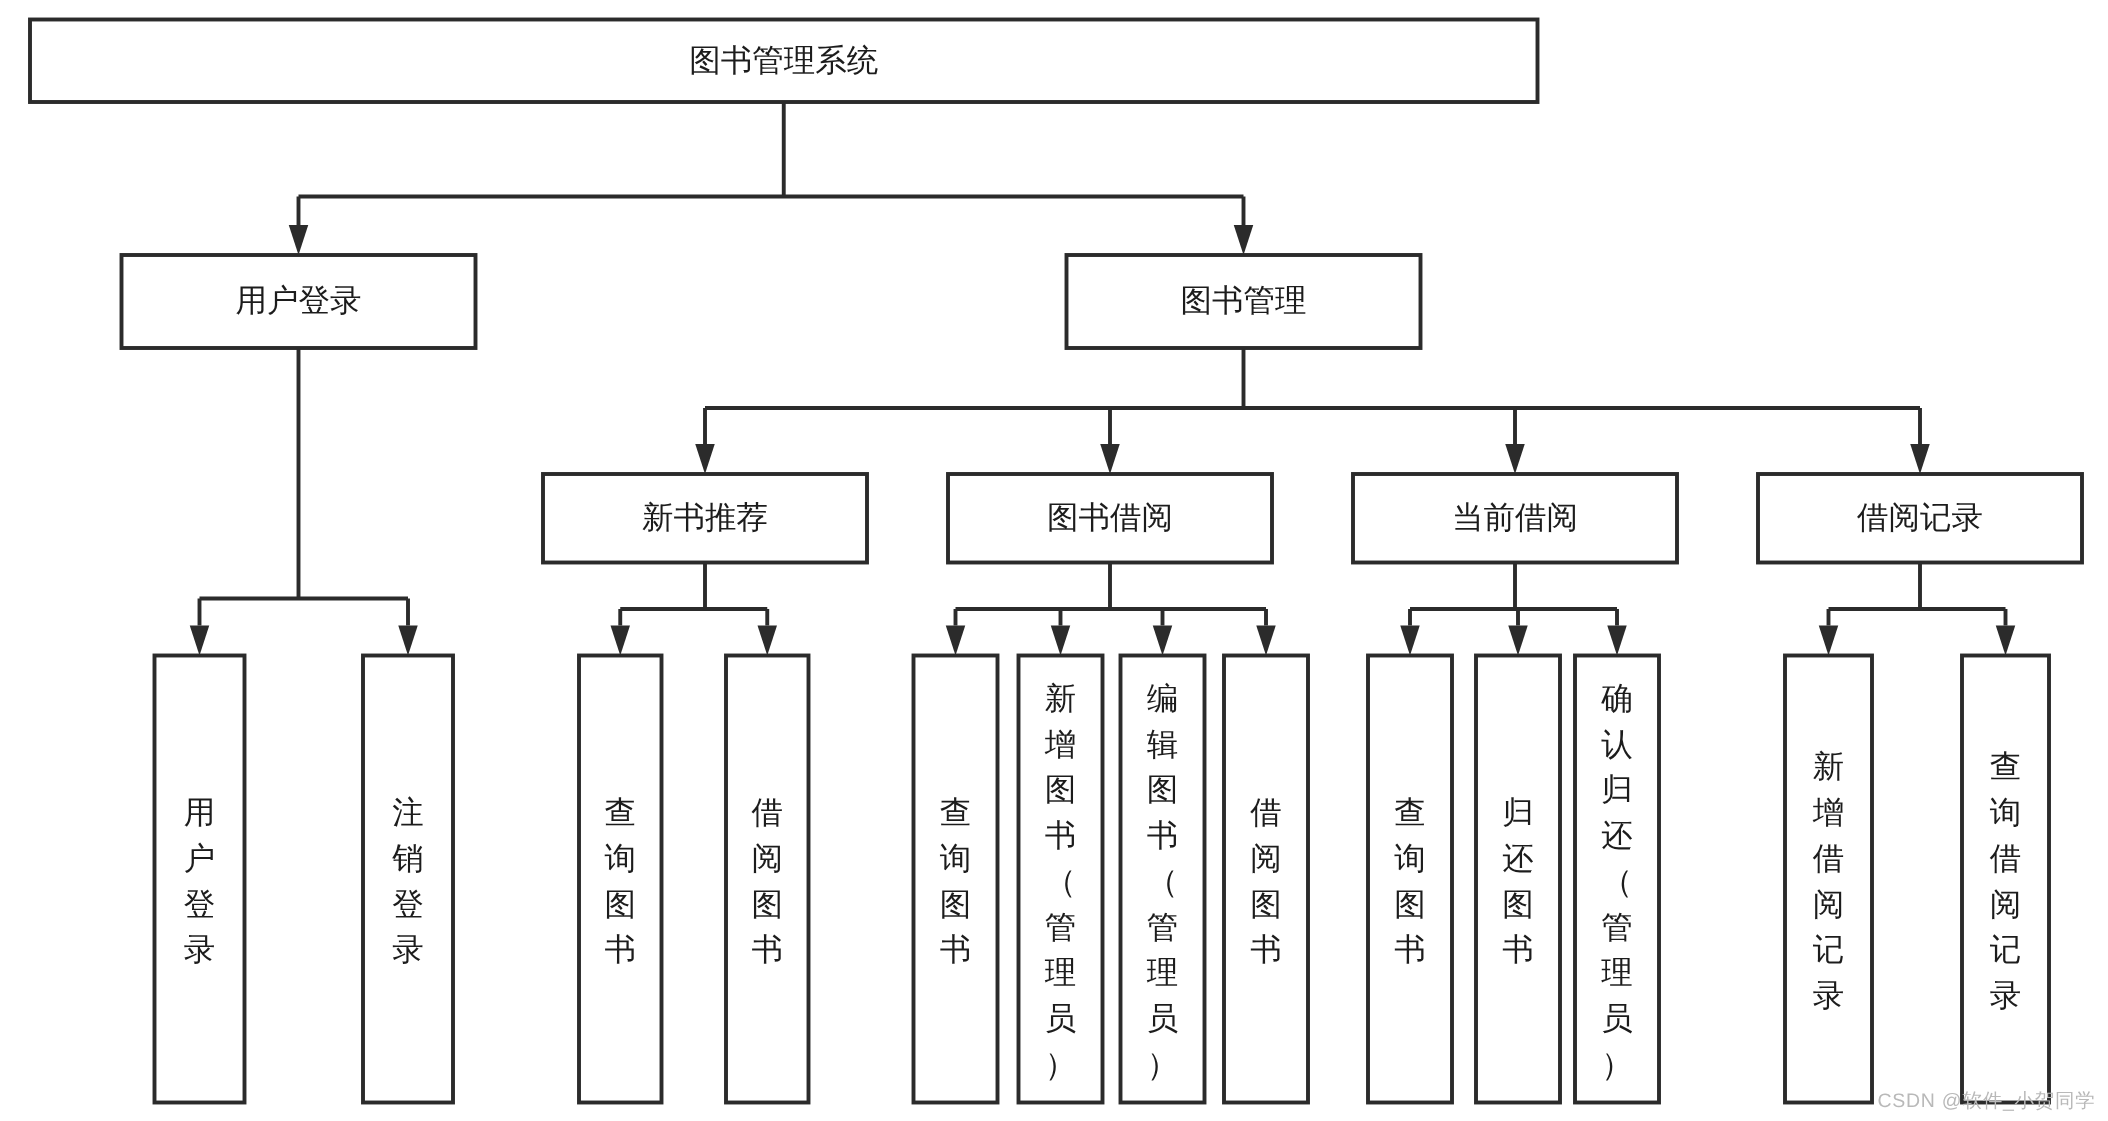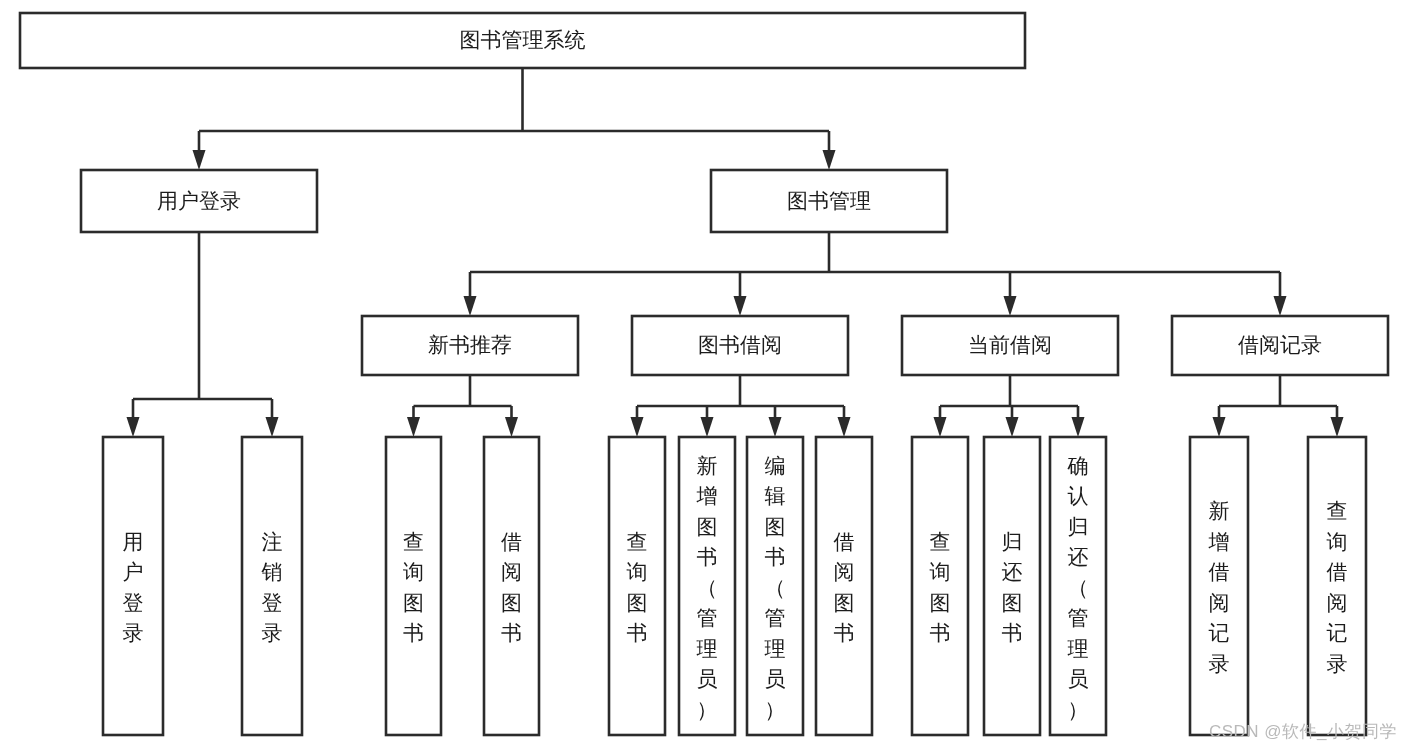--- a/index.html
+++ b/index.html
@@ -53,21 +53,21 @@
     font-family: "Liberation Sans", "DejaVu Sans", sans-serif;
     font-size: 21px;
     fill: #1c1c1c;
     text-anchor: middle;
   }
   .watermark {
     position: absolute;
     right: 8px;
     bottom: 4px;
     font-family: "Liberation Sans", "DejaVu Sans", sans-serif;
-    font-size: 17px;
+    font-size: 13px;
     color: #b9b9b9;
     white-space: nowrap;
     letter-spacing: 0.5px;
     user-select: none;
   }
 </style>
 </head>
 <body>
 
 <div id="diagram-root">

